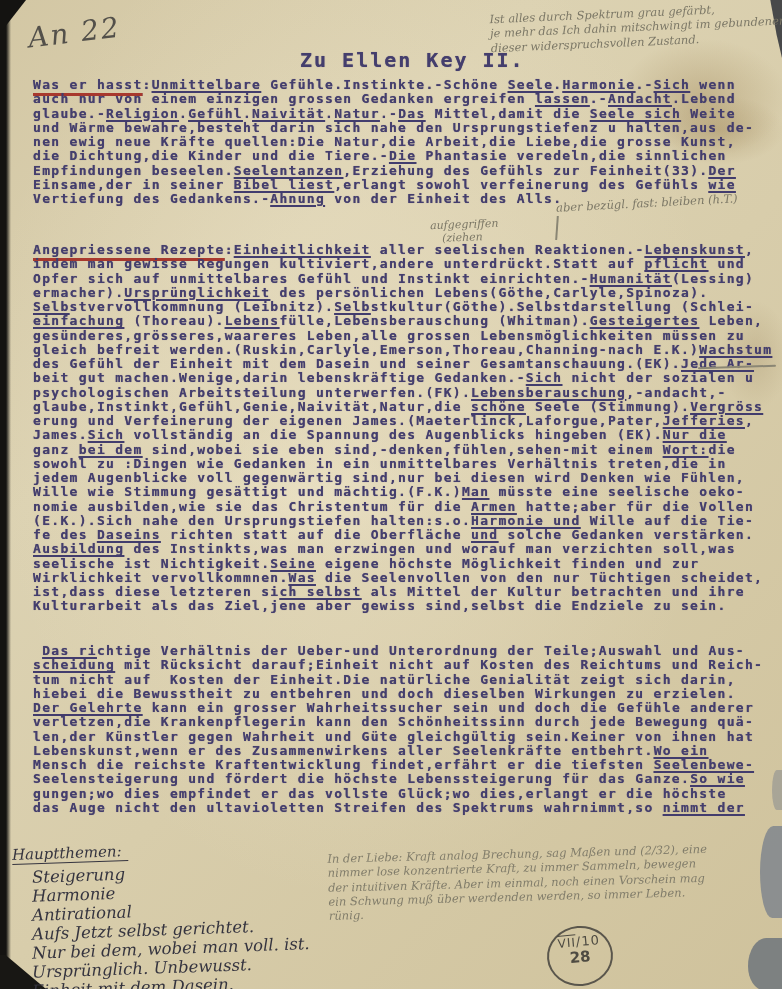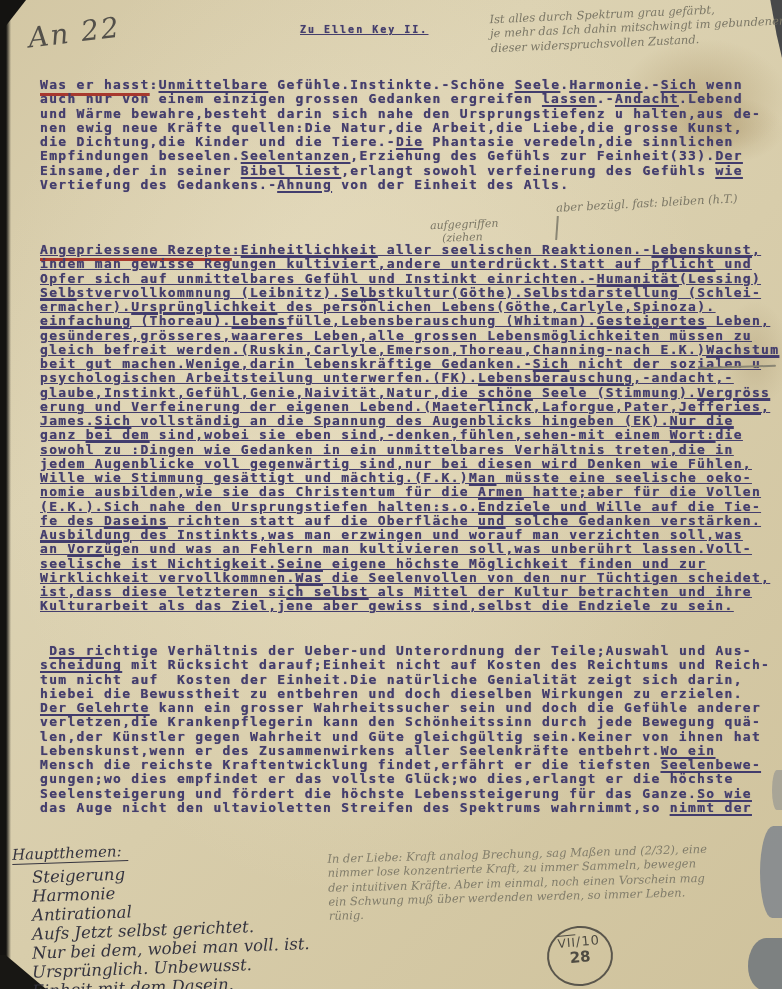--- a/index.html
+++ b/index.html
@@ -25,24 +25,24 @@
   .blotch.b3{right:0;top:770px;width:10px;height:40px;border-radius:50% 0 0 50%;opacity:.5;}
   .stain{position:absolute;border-radius:50%;pointer-events:none;}
   .stain.s1{left:618px;top:38px;width:170px;height:120px;background:radial-gradient(rgba(166,143,98,.45),rgba(0,0,0,0) 70%);}
   .stain.s2{left:655px;top:95px;width:130px;height:70px;background:radial-gradient(rgba(158,134,88,.4),rgba(0,0,0,0) 70%);}
   .stain.s3{left:720px;top:300px;width:70px;height:110px;background:radial-gradient(rgba(160,140,100,.3),rgba(0,0,0,0) 70%);}
   .stain.s4{left:180px;top:420px;width:260px;height:160px;background:radial-gradient(rgba(255,248,225,.25),rgba(0,0,0,0) 70%);}
 
   
   .typed{color:#443e6d;font-weight:bold;font-size:13px;letter-spacing:1.3px;
     text-shadow:0 0 .7px rgba(68,62,109,.75);}
-  .title{position:absolute;left:300px;top:24px;font-size:10px;letter-spacing:2px;text-decoration:underline;}
-  .block{position:absolute;left:33px;right:18px;margin-left:7px;}
+  .title{position:absolute;left:300px;top:48px;font-size:20px;letter-spacing:2px;}
+  .block{position:absolute;left:33px;right:18px;}
   .p1{top:78px;}
-  .p2{top:243px;text-decoration:underline;}
+  .p2{top:243px;}
   .p3{top:644px;}
   .tline{white-space:pre;line-height:14.25px;height:14.25px;overflow:visible;}
   .iu{text-decoration:underline;text-decoration-thickness:1.6px;
       text-decoration-color:rgba(62,56,108,.9);text-underline-offset:2px;}
   .ru{text-decoration:underline;text-decoration-thickness:3px;
       text-decoration-color:#a8392e;text-underline-offset:3.5px;}
 
   
   .hand{font-family:"DejaVu Serif", serif;font-style:italic;}
   .an22{position:absolute;left:28px;top:16px;font-size:28px;color:#53504a;
@@ -95,75 +95,76 @@
       <div class="tline"><span>Ist alles durch Spektrum grau gefärbt,</span></div>
       <div class="tline"><span>je mehr das Ich dahin mitschwingt im gebundenen</span></div>
       <div class="tline"><span>dieser widerspruchsvollen Zustand.</span></div>
     </div>
 
   <div class="typed title">Zu Ellen Key II.</div>
 
   <div class="typed block p1">
       <div class="tline"><span class="ru">Was er hasst</span><span>:</span><span class="iu">Unmittelbare</span><span> Gefühle.Instinkte.-Schöne </span><span class="iu">Seele</span><span>.</span><span class="iu">Harmonie</span><span>.-</span><span class="iu">Sich</span><span> wenn</span></div>
       <div class="tline"><span>auch nur von einem einzigen grossen Gedanken ergreifen </span><span class="iu">lassen</span><span>.-</span><span class="iu">Andacht</span><span>.Lebend</span></div>
+      <div class="tline"><span>glaube.-</span><span class="iu">Religion</span><span>.</span><span class="iu">Gefühl</span><span>.</span><span class="iu">Naivität</span><span>.</span><span class="iu">Natur</span><span>.-</span><span class="iu">Das</span><span> Mittel,damit die </span><span class="iu">Seele sich</span><span> Weite</span></div>
       <div class="tline"><span>und Wärme bewahre,besteht darin sich nahe den Ursprungstiefenz u halten,aus de-</span></div>
       <div class="tline"><span>nen ewig neue Kräfte quellen:Die Natur,die Arbeit,die Liebe,die grosse Kunst,</span></div>
       <div class="tline"><span>die Dichtung,die Kinder und die Tiere.-</span><span class="iu">Die</span><span> Phantasie veredeln,die sinnlichen</span></div>
       <div class="tline"><span>Empfindungen beseelen.</span><span class="iu">Seelentanzen</span><span>,Erziehung des Gefühls zur Feinheit(33).</span><span class="iu">Der</span></div>
       <div class="tline"><span>Einsame,der in seiner </span><span class="iu">Bibel liest</span><span>,erlangt sowohl verfeinerung des Gefühls </span><span class="iu">wie</span></div>
       <div class="tline"><span>Vertiefung des Gedankens.-</span><span class="iu">Ahnung</span><span> von der Einheit des Alls.</span></div>
     </div>
 
   <div class="hand note-mid">aber bezügl. fast: bleiben (h.T.)</div>
   <div class="hand note-il1">aufgegriffen</div>
   <div class="hand note-il2">(ziehen</div>
   <div class="pstroke"></div>
 
   <div class="typed block p2">
       <div class="tline"><span class="ru">Angepriessene Rezepte</span><span>:</span><span class="iu">Einheitlichkeit</span><span> aller seelischen Reaktionen.-</span><span class="iu">Lebenskunst</span><span>,</span></div>
       <div class="tline"><span>indem man gewisse Regungen kultiviert,andere unterdrückt.Statt auf </span><span class="iu">pflicht</span><span> und</span></div>
       <div class="tline"><span>Opfer sich auf unmittelbares Gefühl und Instinkt einrichten.-</span><span class="iu">Humanität</span><span>(Lessing)</span></div>
+      <div class="tline"><span>ermacher).</span><span class="iu">Ursprünglichkeit</span><span> des persönlichen Lebens(Göthe,Carlyle,Spinoza).</span></div>
       <div class="tline"><span class="iu">Selb</span><span>stvervollkommnung (Leibnitz).</span><span class="iu">Selb</span><span>stkultur(Göthe).Selbstdarstellung (Schlei-</span></div>
-      <div class="tline"><span>ermacher).</span><span class="iu">Ursprünglichkeit</span><span> des persönlichen Lebens(Göthe,Carlyle,Spinoza).</span></div>
       <div class="tline"><span class="iu">einfachung</span><span> (Thoreau).</span><span class="iu">Lebens</span><span>fülle,Lebensberauschung (Whitman).</span><span class="iu">Gesteigertes</span><span> Leben,</span></div>
       <div class="tline"><span>gesünderes,grösseres,waareres Leben,alle grossen Lebensmöglichkeiten müssen zu</span></div>
       <div class="tline"><span>gleich befreit werden.(Ruskin,Carlyle,Emerson,Thoreau,Channing-nach E.K.)</span><span class="iu">Wachstum</span></div>
+      <div class="tline"><span>des Gefühl der Einheit mit dem Dasein und seiner Gesamtanschauung.(EK).</span><span class="iu">Jede Ar-</span></div>
       <div class="tline"><span>beit gut machen.Wenige,darin lebenskräftige Gedanken.-</span><span class="iu">Sich</span><span> nicht der sozialen u</span></div>
       <div class="tline"><span>psychologischen Arbeitsteilung unterwerfen.(FK).</span><span class="iu">Lebensberauschung</span><span>,-andacht,-</span></div>
       <div class="tline"><span>glaube,Instinkt,Gefühl,Genie,Naivität,Natur,die </span><span class="iu">schöne</span><span> Seele (Stimmung).</span><span class="iu">Vergröss</span></div>
-      <div class="tline"><span>erung und Verfeinerung der eigenen Lebend.(Maeterlinck,Laforgue,Pater,</span><span class="iu">Jefferies</span><span>,</span></div>
+      <div class="tline"><span>erung und Verfeinerung der eigenen James.(Maeterlinck,Laforgue,Pater,</span><span class="iu">Jefferies</span><span>,</span></div>
       <div class="tline"><span>James.</span><span class="iu">Sich</span><span> vollständig an die Spannung des Augenblicks hingeben (EK).</span><span class="iu">Nur die</span></div>
       <div class="tline"><span>ganz </span><span class="iu">bei dem</span><span> sind,wobei sie eben sind,-denken,fühlen,sehen-mit einem </span><span class="iu">Wort:</span><span>die</span></div>
       <div class="tline"><span>sowohl zu :Dingen wie Gedanken in ein unmittelbares Verhältnis treten,die in</span></div>
       <div class="tline"><span>jedem Augenblicke voll gegenwärtig sind,nur bei diesen wird Denken wie Fühlen,</span></div>
       <div class="tline"><span>Wille wie Stimmung gesättigt und mächtig.(F.K.)</span><span class="iu">Man</span><span> müsste eine seelische oeko-</span></div>
       <div class="tline"><span>nomie ausbilden,wie sie das Christentum für die </span><span class="iu">Armen</span><span> hatte;aber für die Vollen</span></div>
-      <div class="tline"><span>(E.K.).Sich nahe den Ursprungstiefen halten:s.o.</span><span class="iu">Endziele und</span><span> Wille auf die Tie-</span></div>
+      <div class="tline"><span>(E.K.).Sich nahe den Ursprungstiefen halten:s.o.</span><span class="iu">Harmonie und</span><span> Wille auf die Tie-</span></div>
       <div class="tline"><span>fe des </span><span class="iu">Daseins</span><span> richten statt auf die Oberfläche </span><span class="iu">und</span><span> solche Gedanken verstärken.</span></div>
       <div class="tline"><span class="iu">Ausbildung</span><span> des Instinkts,was man erzwingen und worauf man verzichten soll,was</span></div>
-      <div class="tline"><span>an </span><span class="iu">Vorz</span><span>ügen und was an Fehlern man kultivieren soll,was unberührt lassen.Voll-</span></div>
       <div class="tline"><span>seelische ist Nichtigkeit.</span><span class="iu">Seine</span><span> eigene höchste Möglichkeit finden und zur</span></div>
       <div class="tline"><span>Wirklichkeit vervollkommnen.</span><span class="iu">Was</span><span> die Seelenvollen von den nur Tüchtigen scheidet,</span></div>
       <div class="tline"><span>ist,dass diese letzteren si</span><span class="iu">ch selbst</span><span> als Mittel der Kultur betrachten und ihre</span></div>
       <div class="tline"><span>Kulturarbeit als das Ziel,jene aber gewiss sind,selbst die Endziele zu sein.</span></div>
     </div>
   <div class="pdash"></div>
 
   <div class="typed block p3">
       <div class="tline"><span> </span><span class="iu">Das ri</span><span>chtige Verhältnis der Ueber-und Unterordnung der Teile;Auswahl und Aus-</span></div>
       <div class="tline"><span class="iu">scheidung</span><span> mit Rücksicht darauf;Einheit nicht auf Kosten des Reichtums und Reich-</span></div>
       <div class="tline"><span>tum nicht auf  Kosten der Einheit.Die natürliche Genialität zeigt sich darin,</span></div>
       <div class="tline"><span>hiebei die Bewusstheit zu entbehren und doch dieselben Wirkungen zu erzielen.</span></div>
       <div class="tline"><span class="iu">Der Gelehrte</span><span> kann ein grosser Wahrheitssucher sein und doch die Gefühle anderer</span></div>
       <div class="tline"><span>verletzen,die Krankenpflegerin kann den Schönheitssinn durch jede Bewegung quä-</span></div>
       <div class="tline"><span>len,der Künstler gegen Wahrheit und Güte gleichgültig sein.Keiner von ihnen hat</span></div>
       <div class="tline"><span>Lebenskunst,wenn er des Zusammenwirkens aller Seelenkräfte entbehrt.</span><span class="iu">Wo ein</span></div>
       <div class="tline"><span>Mensch die reichste Kraftentwicklung findet,erfährt er die tiefsten </span><span class="iu">Seelenbewe-</span></div>
+      <div class="tline"><span>Seelensteigerung und fördert die höchste Lebenssteigerung für das Ganze.</span><span class="iu">So wie</span></div>
       <div class="tline"><span>gungen;wo dies empfindet er das vollste Glück;wo dies,erlangt er die höchste</span></div>
-      <div class="tline"><span>Seelensteigerung und fördert die höchste Lebenssteigerung für das Ganze.</span><span class="iu">So wie</span></div>
       <div class="tline"><span>das Auge nicht den ultavioletten Streifen des Spektrums wahrnimmt,so </span><span class="iu">nimmt der</span></div>
     </div>
 
   <div class="haupt hand">
     <div class="hd">Hauptthemen:</div>
     <div>
         <div class="item"><span>Steigerung</span></div>
         <div class="item"><span>Harmonie</span></div>
         <div class="item"><span>Antirational</span></div>
         <div class="item"><span>Aufs Jetzt selbst gerichtet.</span></div>

